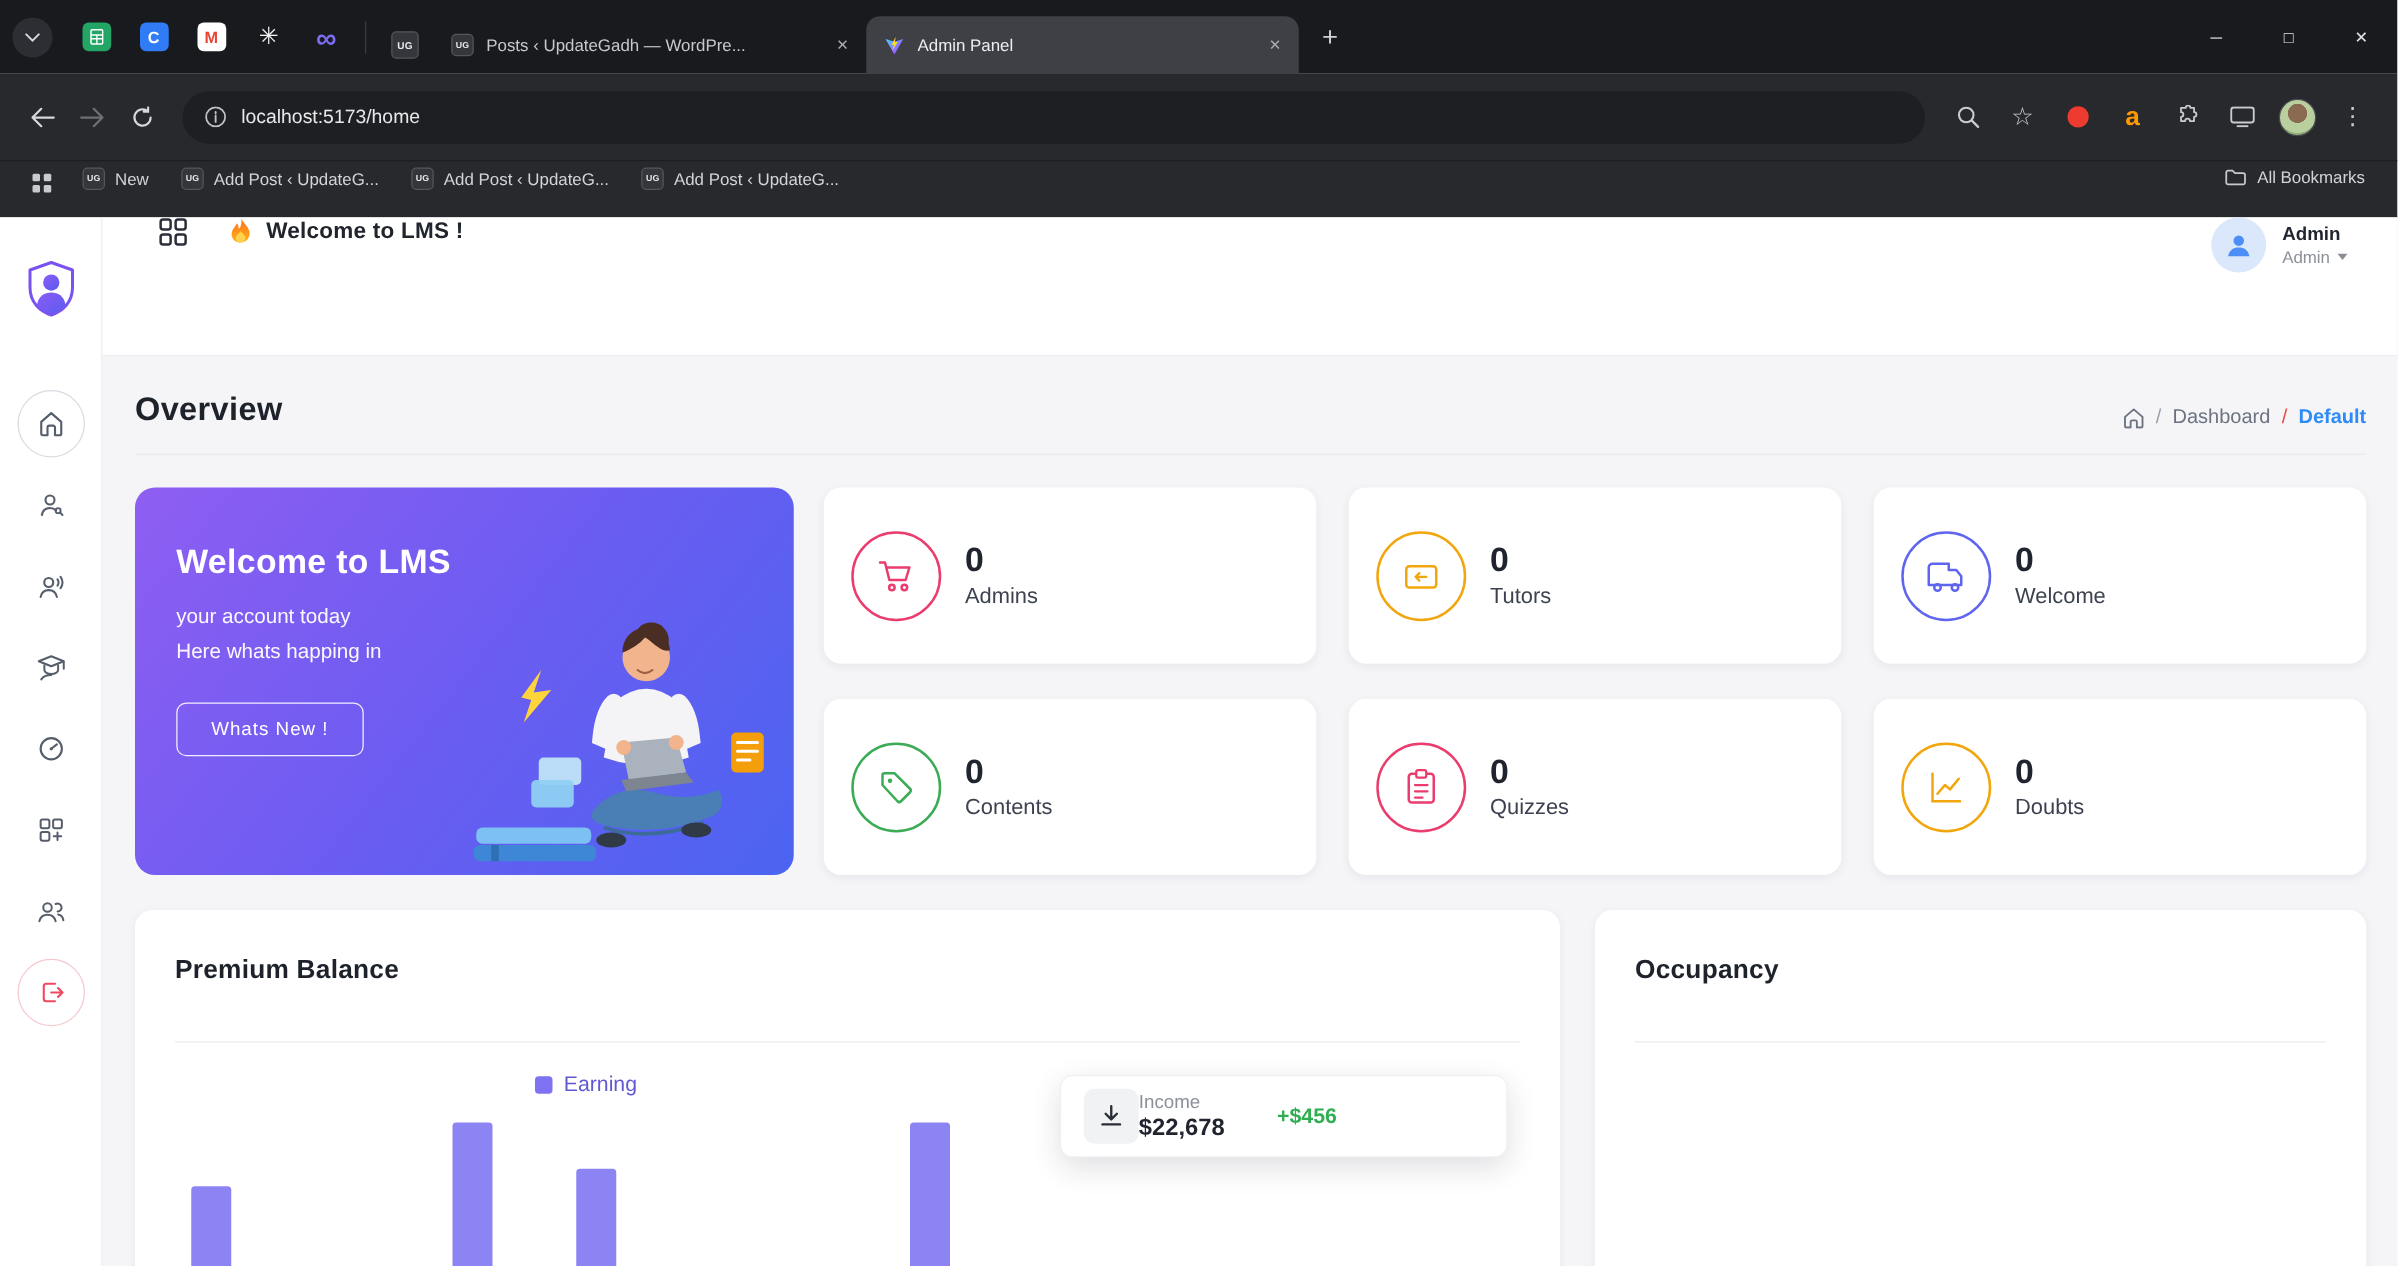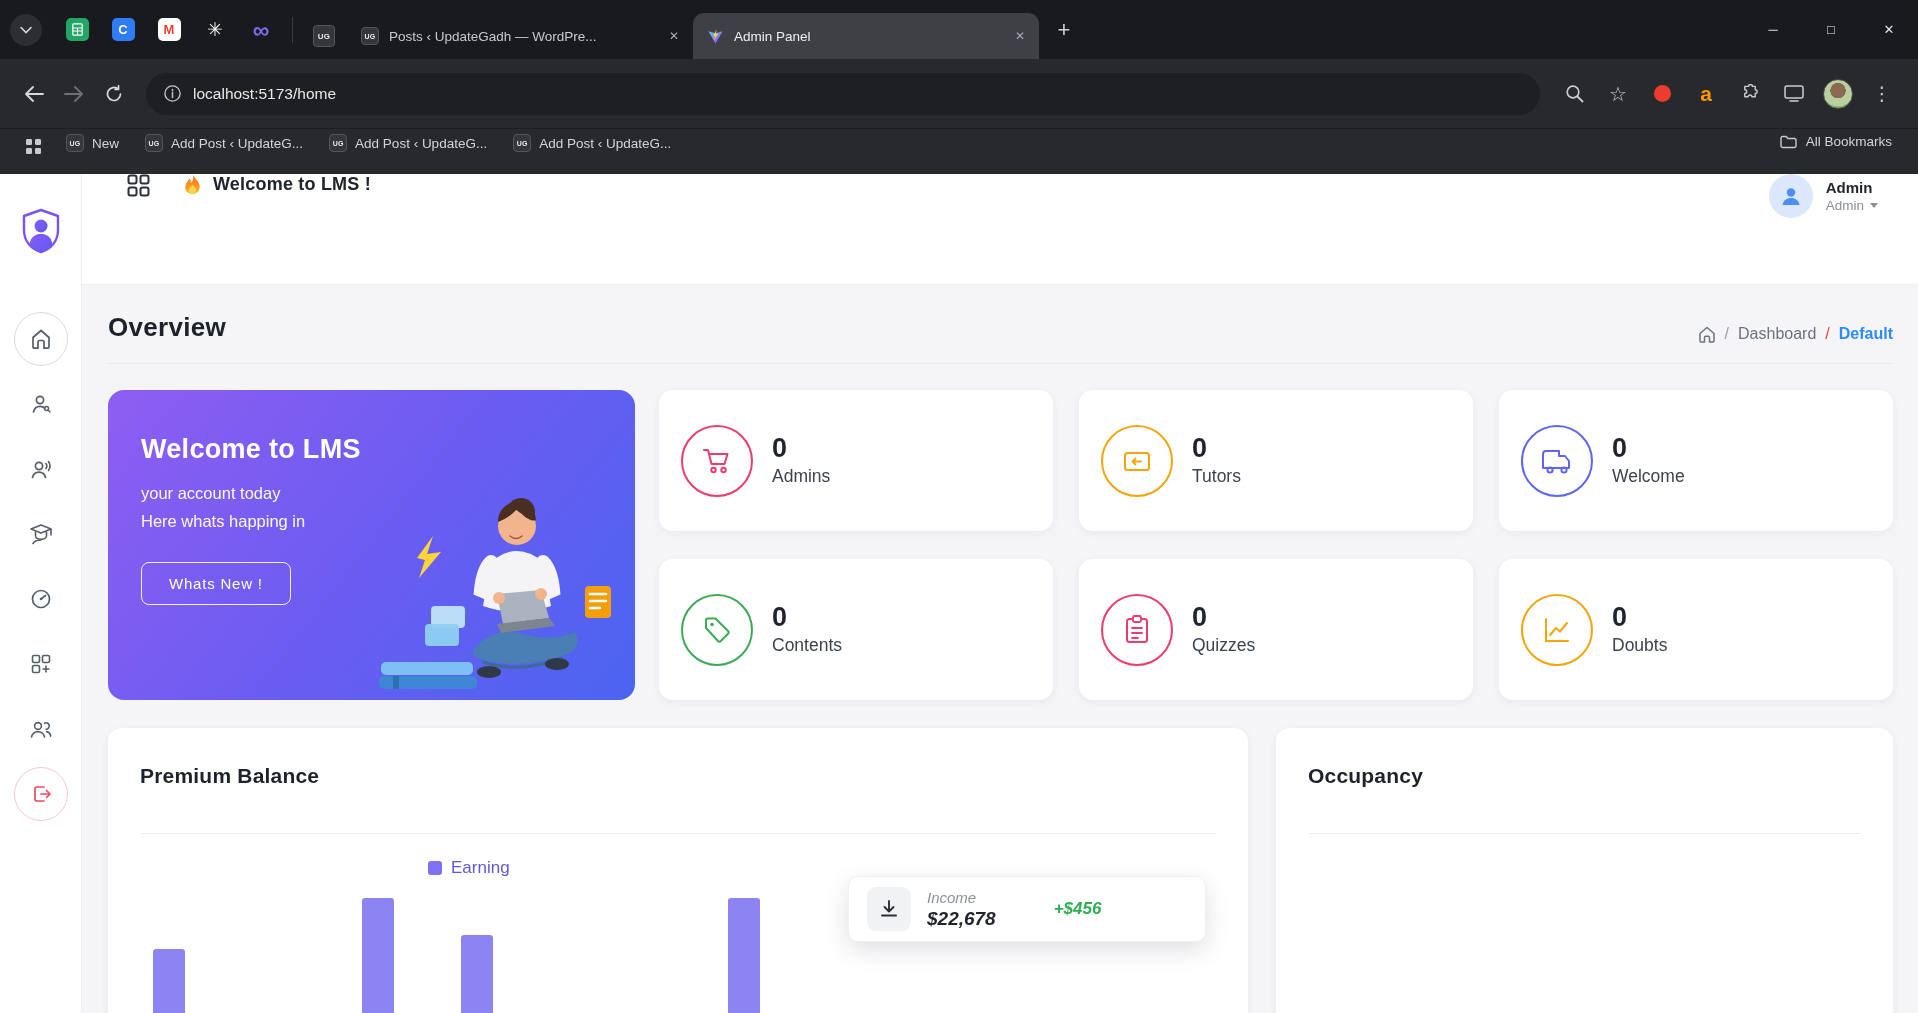--- a/index.html
+++ b/index.html
@@ -137,23 +137,23 @@
   .card-rule { position: absolute; top: 105px; left: 32px; right: 32px; border-top: 1px solid #ececf1; }
 
   .legend { position: absolute; top: 130px; left: 320px; display: flex; align-items: center; gap: 9px; }
   .legend-swatch { width: 14px; height: 14px; border-radius: 3px; background: #7e72f2; }
   .legend-label { font-size: 17px; color: #6159d1; }
 
   .bars-wrap { position: absolute; left: 0; right: 0; top: 0; height: 400px; }
   .bar { position: absolute; bottom: 0; width: 32px; background: #8d84f4; border-radius: 3px 3px 0 0; }
 
   .income-tip {
-    position: absolute; top: 148px; left: 740px; width: 358px; height: 66px; z-index: 5;
+    position: absolute; top: 132px; left: 740px; width: 358px; height: 66px; z-index: 5;
     background: #fff; border-radius: 10px; box-shadow: 0 8px 24px rgba(25,28,50,.14);
-    border: 1px solid #f0f0f3; display: flex; align-items: center; gap: 16px; padding: 0 18px; font-style: italic;
+    border: 1px solid #f0f0f3; display: flex; align-items: center; gap: 0; padding: 0 18px;
   }
   .dl-badge { width: 44px; height: 44px; border-radius: 9px; background: #f1f2f4; display: grid; place-items: center; flex: none; }
   .tip-label { font-size: 15px; color: #8b9099; }
   .tip-value { font-size: 19px; font-weight: 800; color: #1f242e; margin-top: 2px; }
   .tip-delta { margin-left: 42px; font-size: 17px; font-weight: bold; color: #2fae52; }
 
   .donut-wrap { position: absolute; top: 120px; left: 0; right: 0; height: 440px; }
 </style>
 </head>
 <body>

